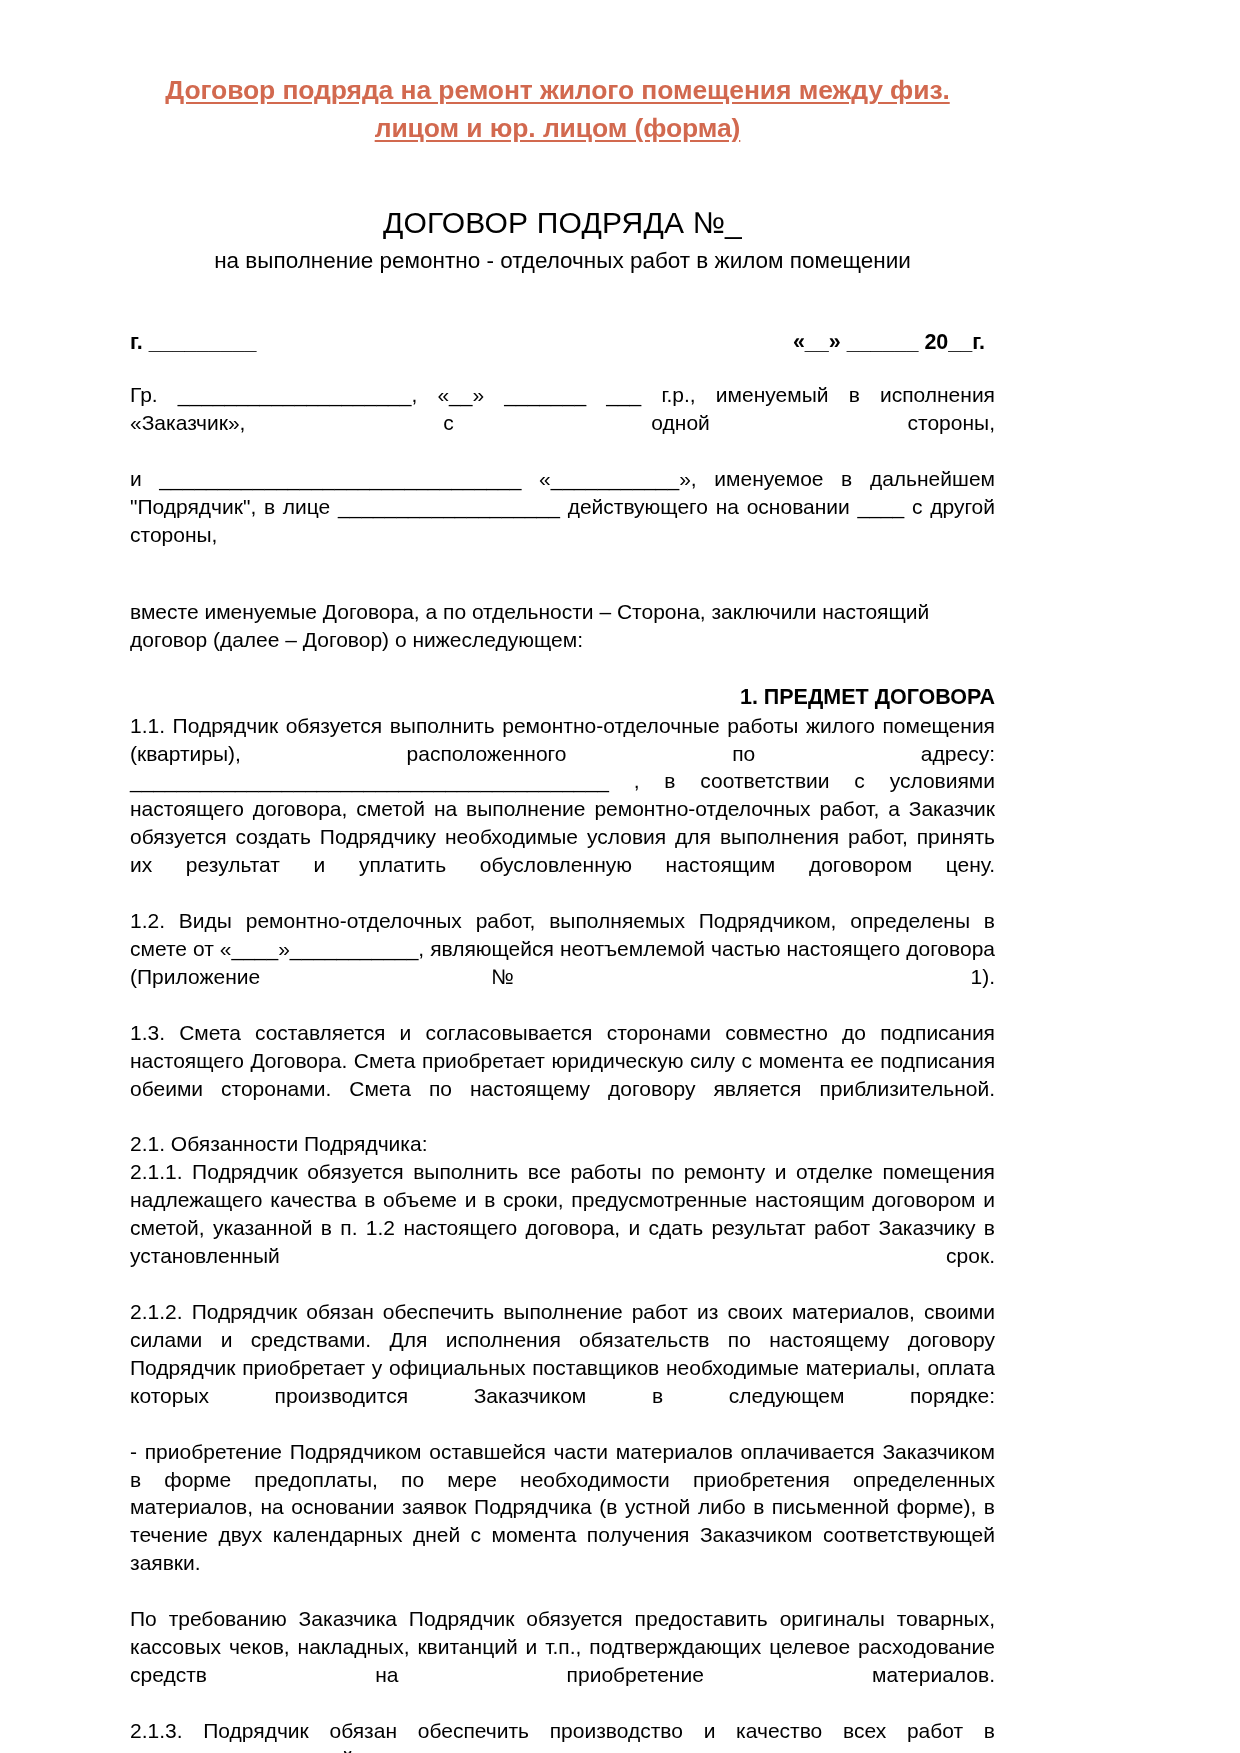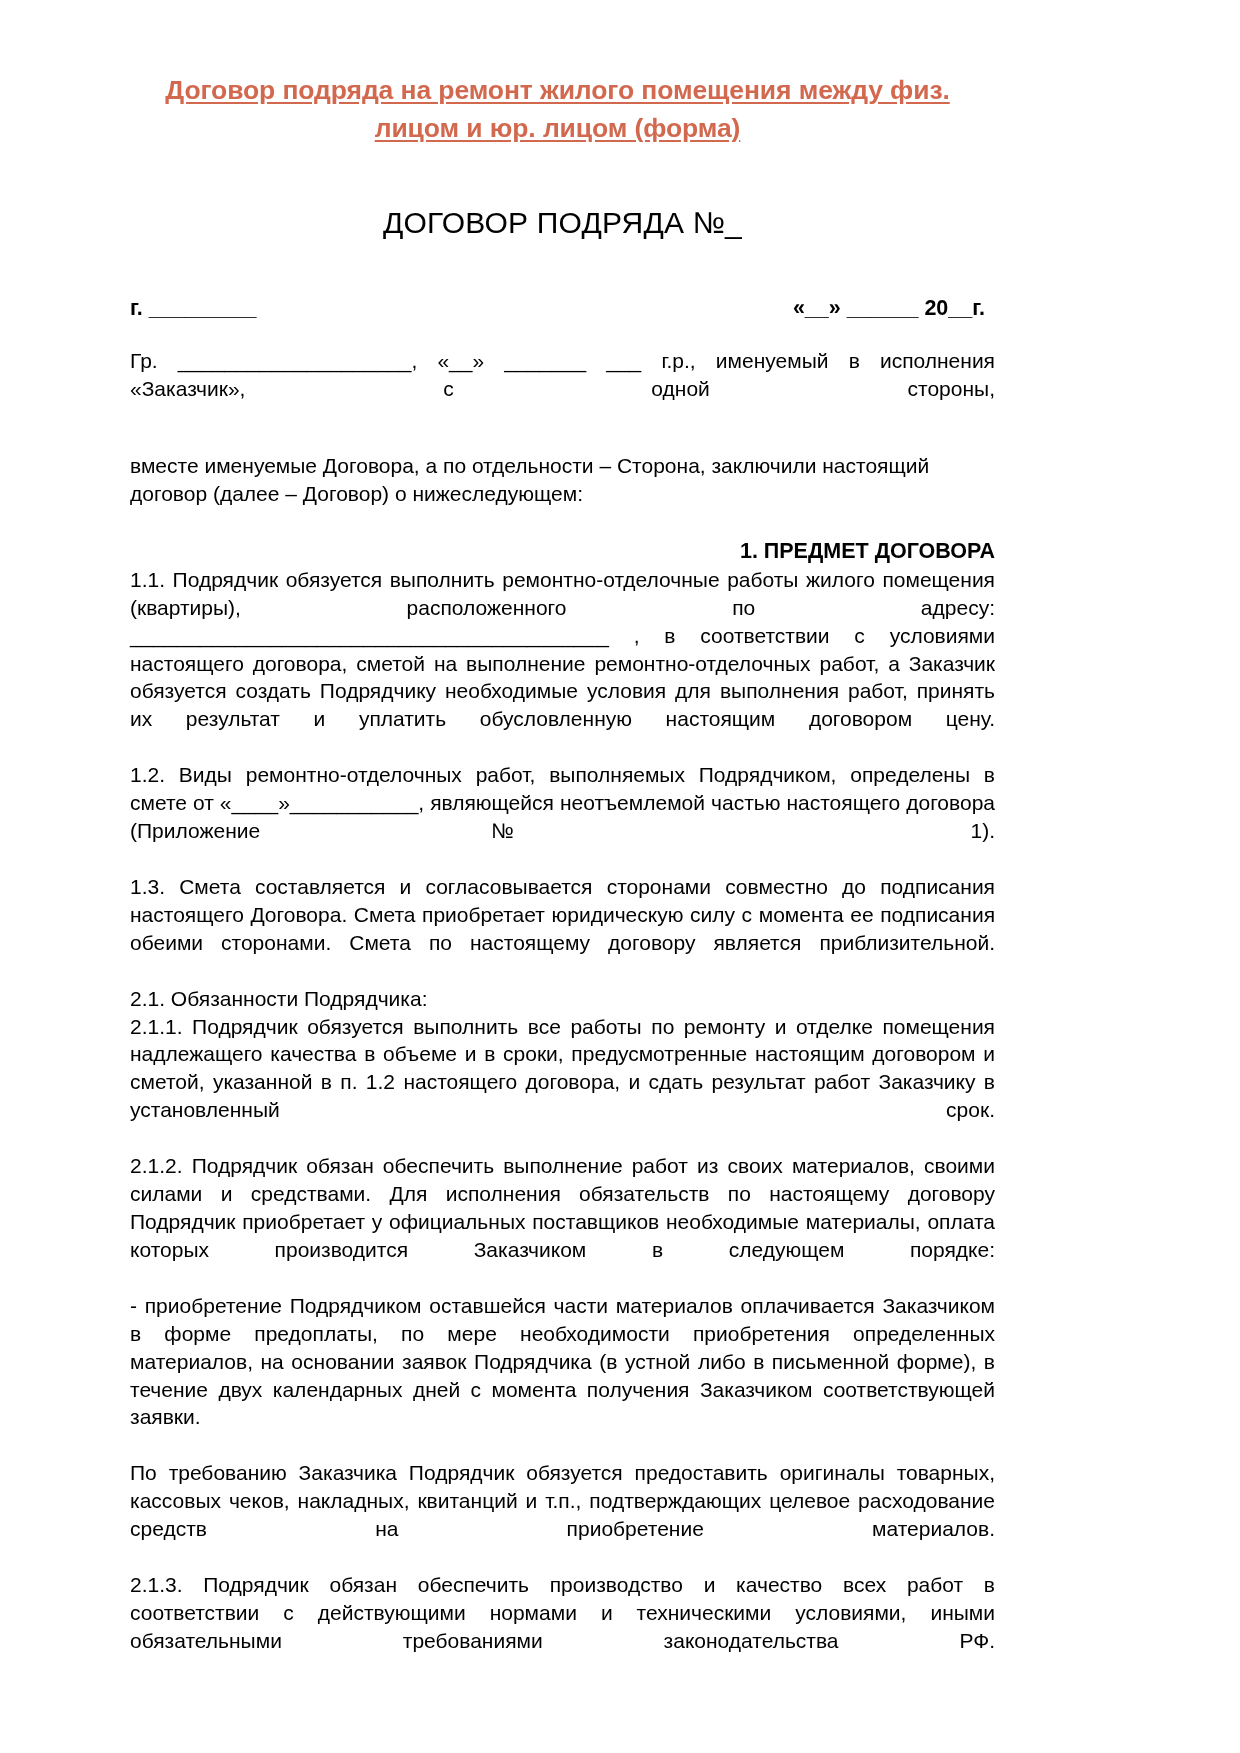--- a/index.html
+++ b/index.html
@@ -108,27 +108,29 @@
 
 <div class="page">
 
   <div class="page-heading">
     <a class="page-heading-link" href="#" style="color: rgb(210, 105, 79);">Договор подряда на ремонт жилого помещения между физ. лицом и юр. лицом (форма)</a>
   </div>
 
   <div class="doc">
 
     <div class="doc-title">ДОГОВОР ПОДРЯДА №_</div>
+    <div class="doc-subtitle">на выполнение ремонтно - отделочных работ в жилом помещении</div>
 
     <div class="city-date-row">
       <span class="city">г. _________</span>
       <span class="date">«__» ______ 20__г.</span>
     </div>
 
     <p class="para spaced-top">Гр. ____________________, «__» _______ ___ г.р., именуемый в исполнения «Заказчик»,  с одной стороны,</p>
+    <p class="para tight">и  _______________________________  «___________»,  именуемое  в  дальнейшем "Подрядчик", в лице ___________________ действующего на основании ____ с другой стороны,</p>
     <p class="para block-gap nojust">вместе именуемые Договора, а по отдельности – Сторона, заключили настоящий договор (далее – Договор) о нижеследующем:</p>
 
     <h2 class="section-heading">1. ПРЕДМЕТ ДОГОВОРА</h2>
     <p class="para tight">1.1. Подрядчик обязуется выполнить ремонтно-отделочные работы жилого помещения (квартиры), расположенного по адресу: _________________________________________ , в соответствии с условиями настоящего договора, сметой на выполнение ремонтно-отделочных работ, а Заказчик обязуется создать Подрядчику необходимые условия для выполнения работ, принять их результат и уплатить обусловленную настоящим договором цену.</p>
     <p class="para tight">1.2. Виды ремонтно-отделочных работ, выполняемых Подрядчиком, определены в смете от «____»___________, являющейся неотъемлемой частью настоящего договора (Приложение № 1).</p>
     <p class="para tight">1.3. Смета составляется и согласовывается сторонами совместно до подписания настоящего Договора. Смета приобретает юридическую силу с момента ее подписания обеими сторонами. Смета по настоящему договору является приблизительной.</p>
 
     <p class="para tight nojust">2.1. Обязанности Подрядчика:</p>
     <p class="para tight">2.1.1. Подрядчик обязуется выполнить все работы по ремонту и отделке помещения надлежащего качества в объеме и в сроки, предусмотренные настоящим договором и сметой, указанной в п. 1.2 настоящего договора, и сдать результат работ Заказчику в установленный срок.</p>
     <p class="para tight">2.1.2. Подрядчик обязан обеспечить выполнение работ из своих материалов,  своими силами и средствами. Для исполнения обязательств по настоящему договору Подрядчик приобретает у официальных поставщиков необходимые материалы, оплата которых производится Заказчиком в следующем порядке:</p>

